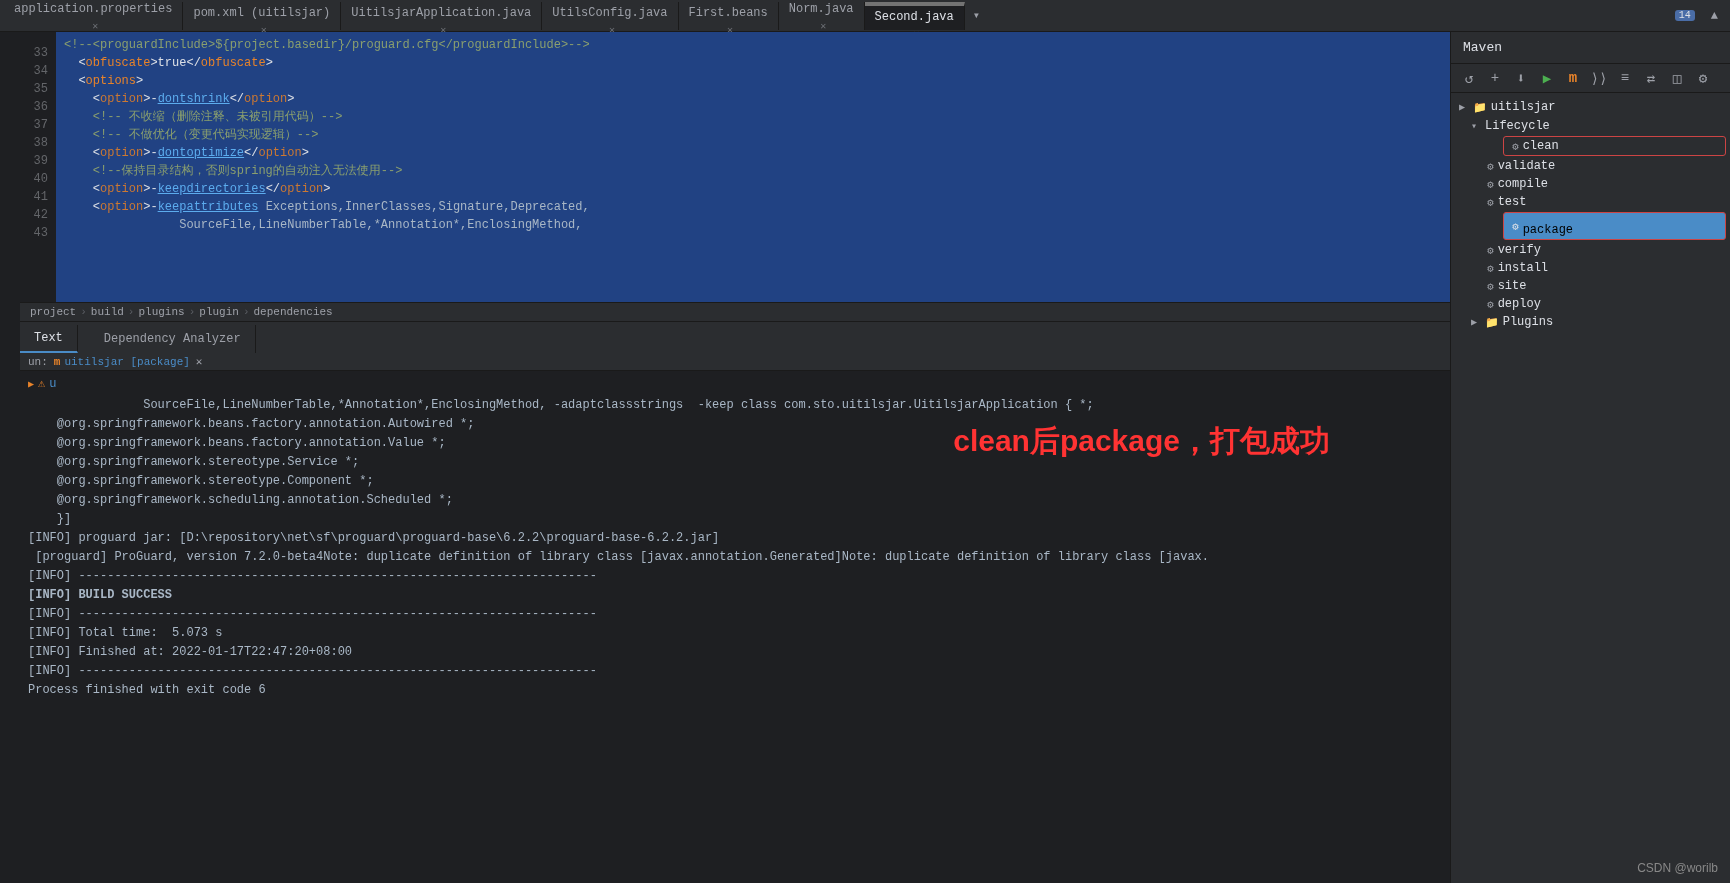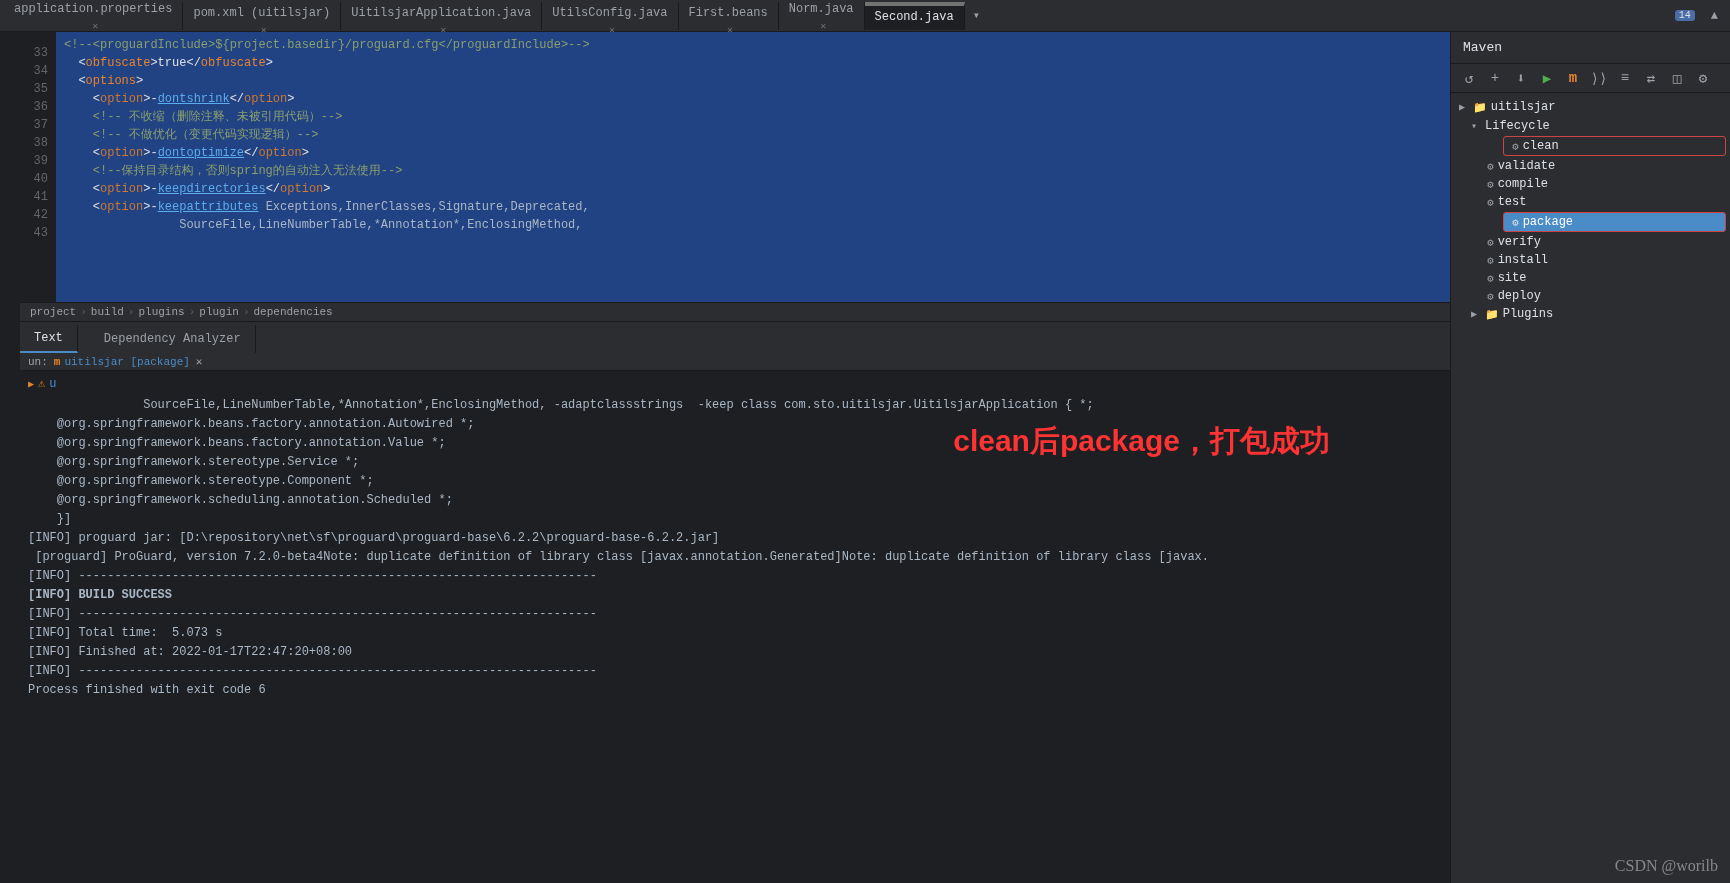--- a/index.html
+++ b/index.html
@@ -309,22 +309,22 @@
       flex-shrink: 0;
       display: flex;
       flex-direction: column;
     }
 
     .watermark {
       position: absolute;
       bottom: 8px;
       right: 12px;
       color: #888;
-      font-size: 16px;
-      font-family: Liberation Serif, serif;
+      font-size: 12px;
+      font-family: Liberation Sans, sans-serif;
     }
 
     .terminal-container {
       position: relative;
       flex: 1;
       overflow: hidden;
       display: flex;
       flex-direction: column;
     }
 
@@ -539,21 +539,21 @@
         <span>compile</span>
       </div>
 
       <div class="maven-tree-item maven-indent-2">
         <span class="tree-icon gear">⚙</span>
         <span>test</span>
       </div>
 
       <div class="maven-tree-item maven-indent-2 selected highlighted" style="background:#4a8cc7; border:1.5px solid #cc4444; border-radius:3px; margin:1px 4px 1px 52px; padding:2px 8px;">
         <span class="tree-icon gear" style="color:#dde0e6;">⚙</span>
-        <span style="color:#ffffff;">package</span>
+        <span style="color:#000000;margin-top:8px;">package</span>
       </div>
 
       <div class="maven-tree-item maven-indent-2">
         <span class="tree-icon gear">⚙</span>
         <span>verify</span>
       </div>
 
       <div class="maven-tree-item maven-indent-2">
         <span class="tree-icon gear">⚙</span>
         <span>install</span>

